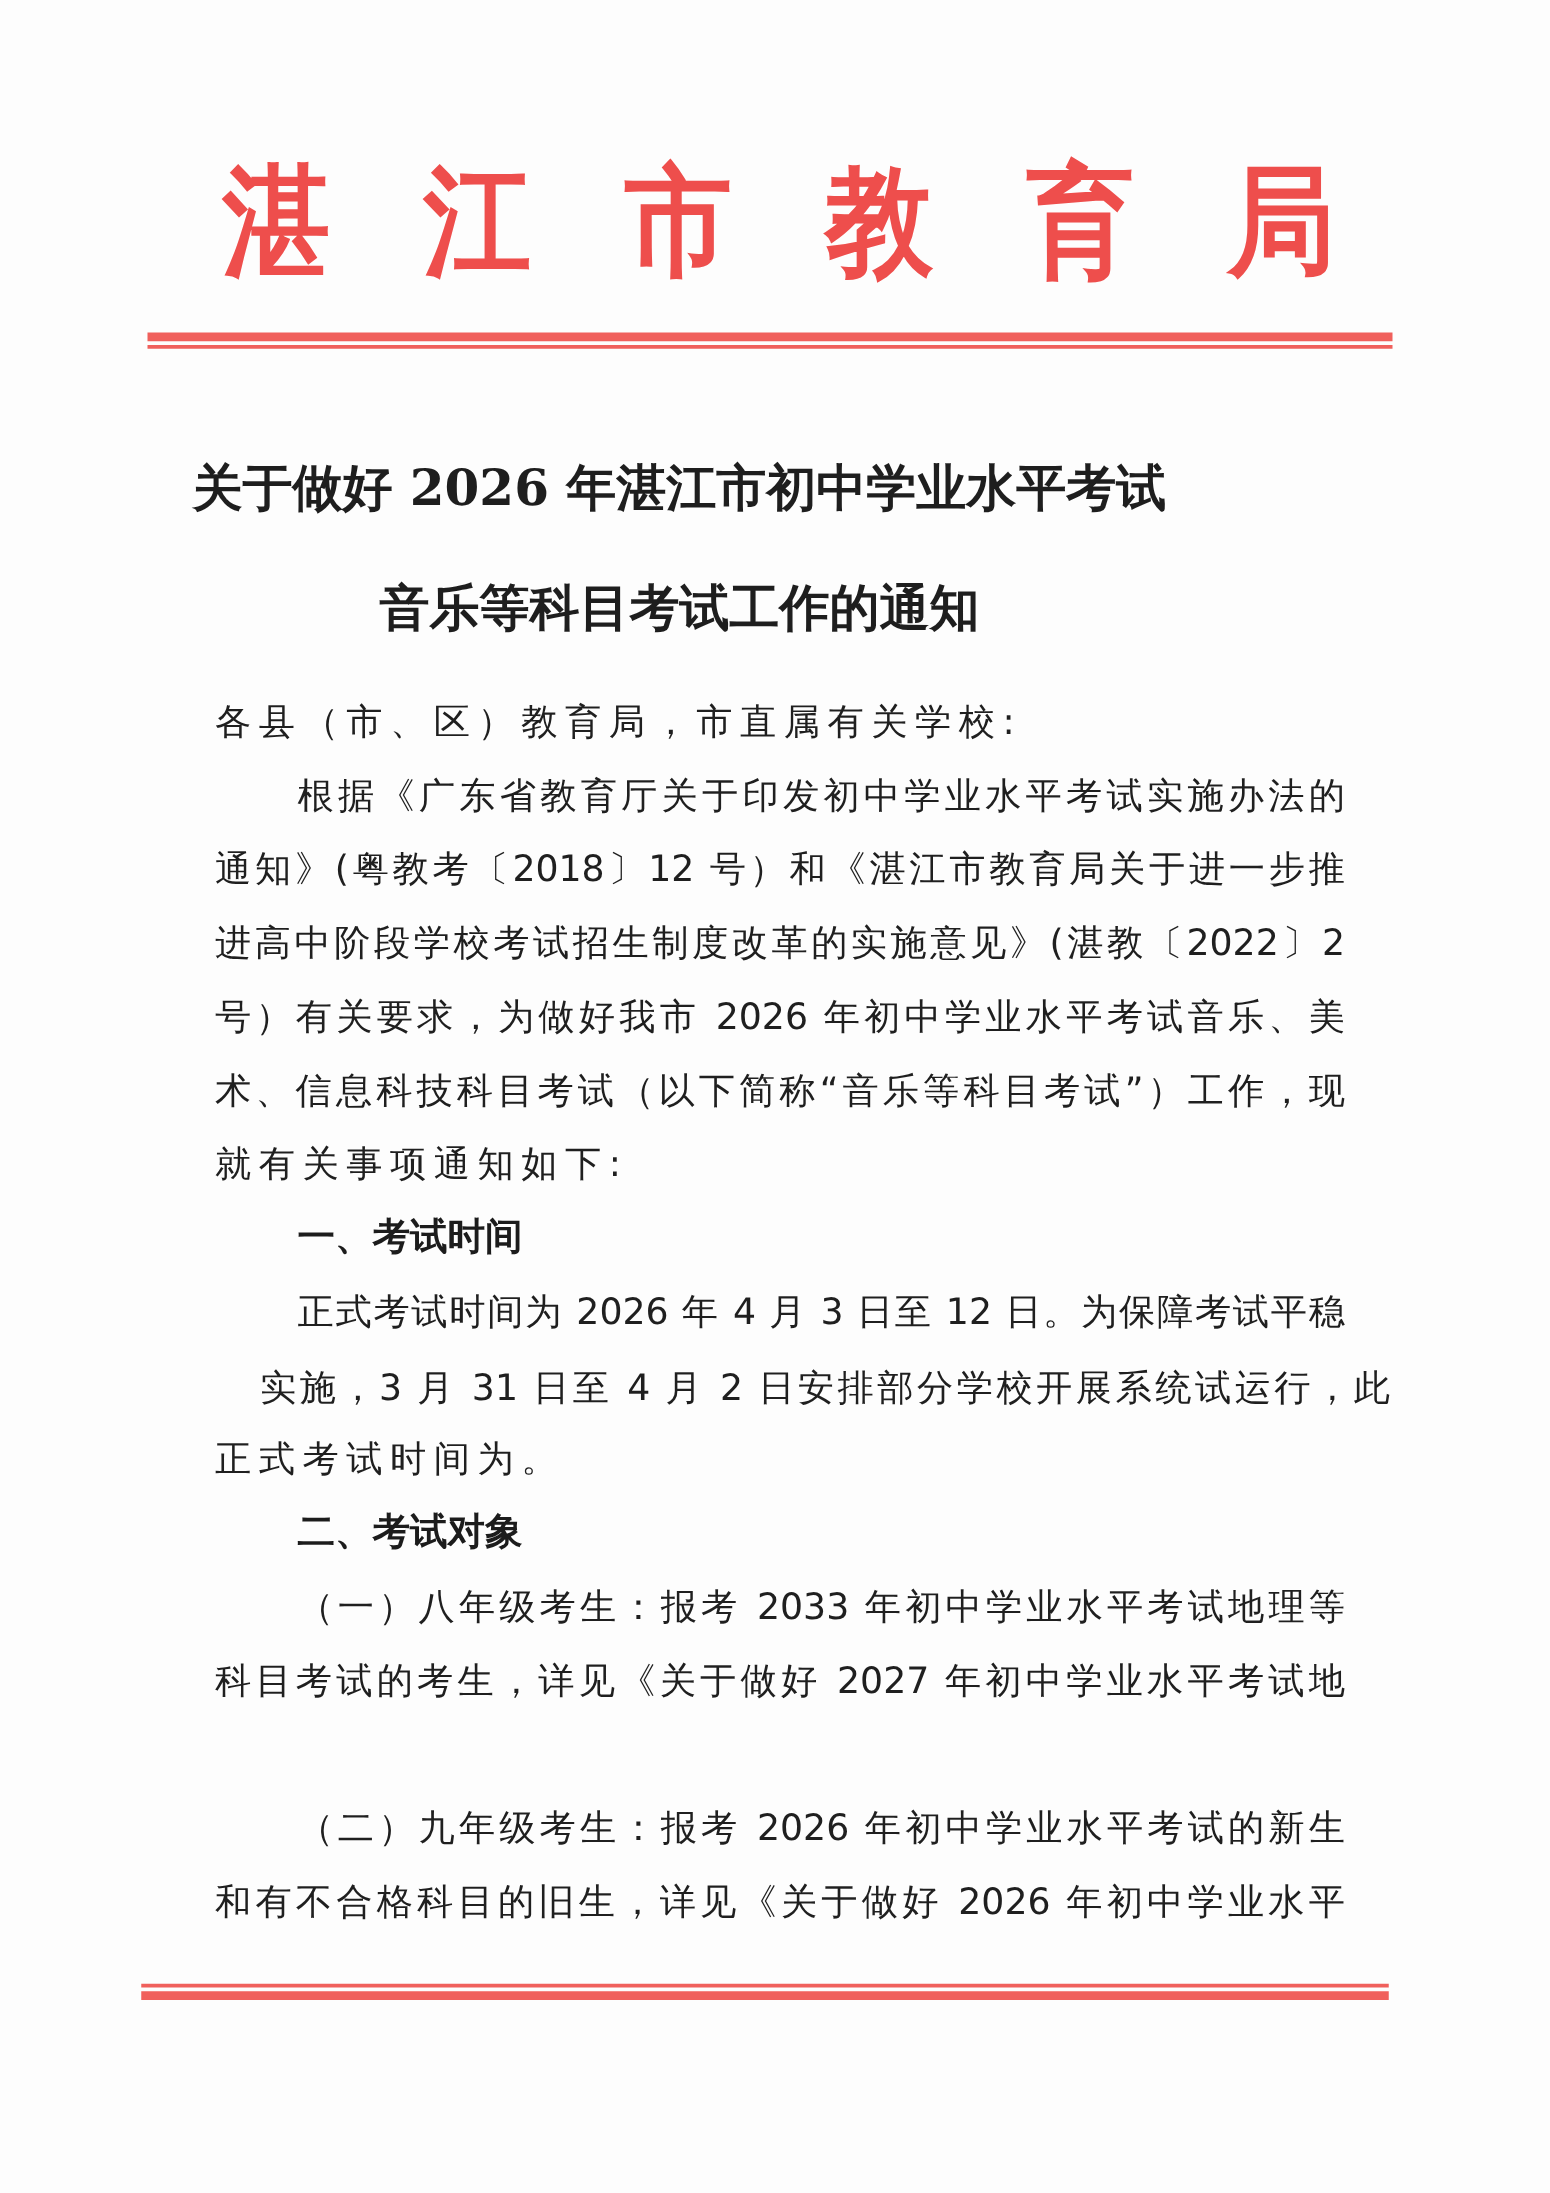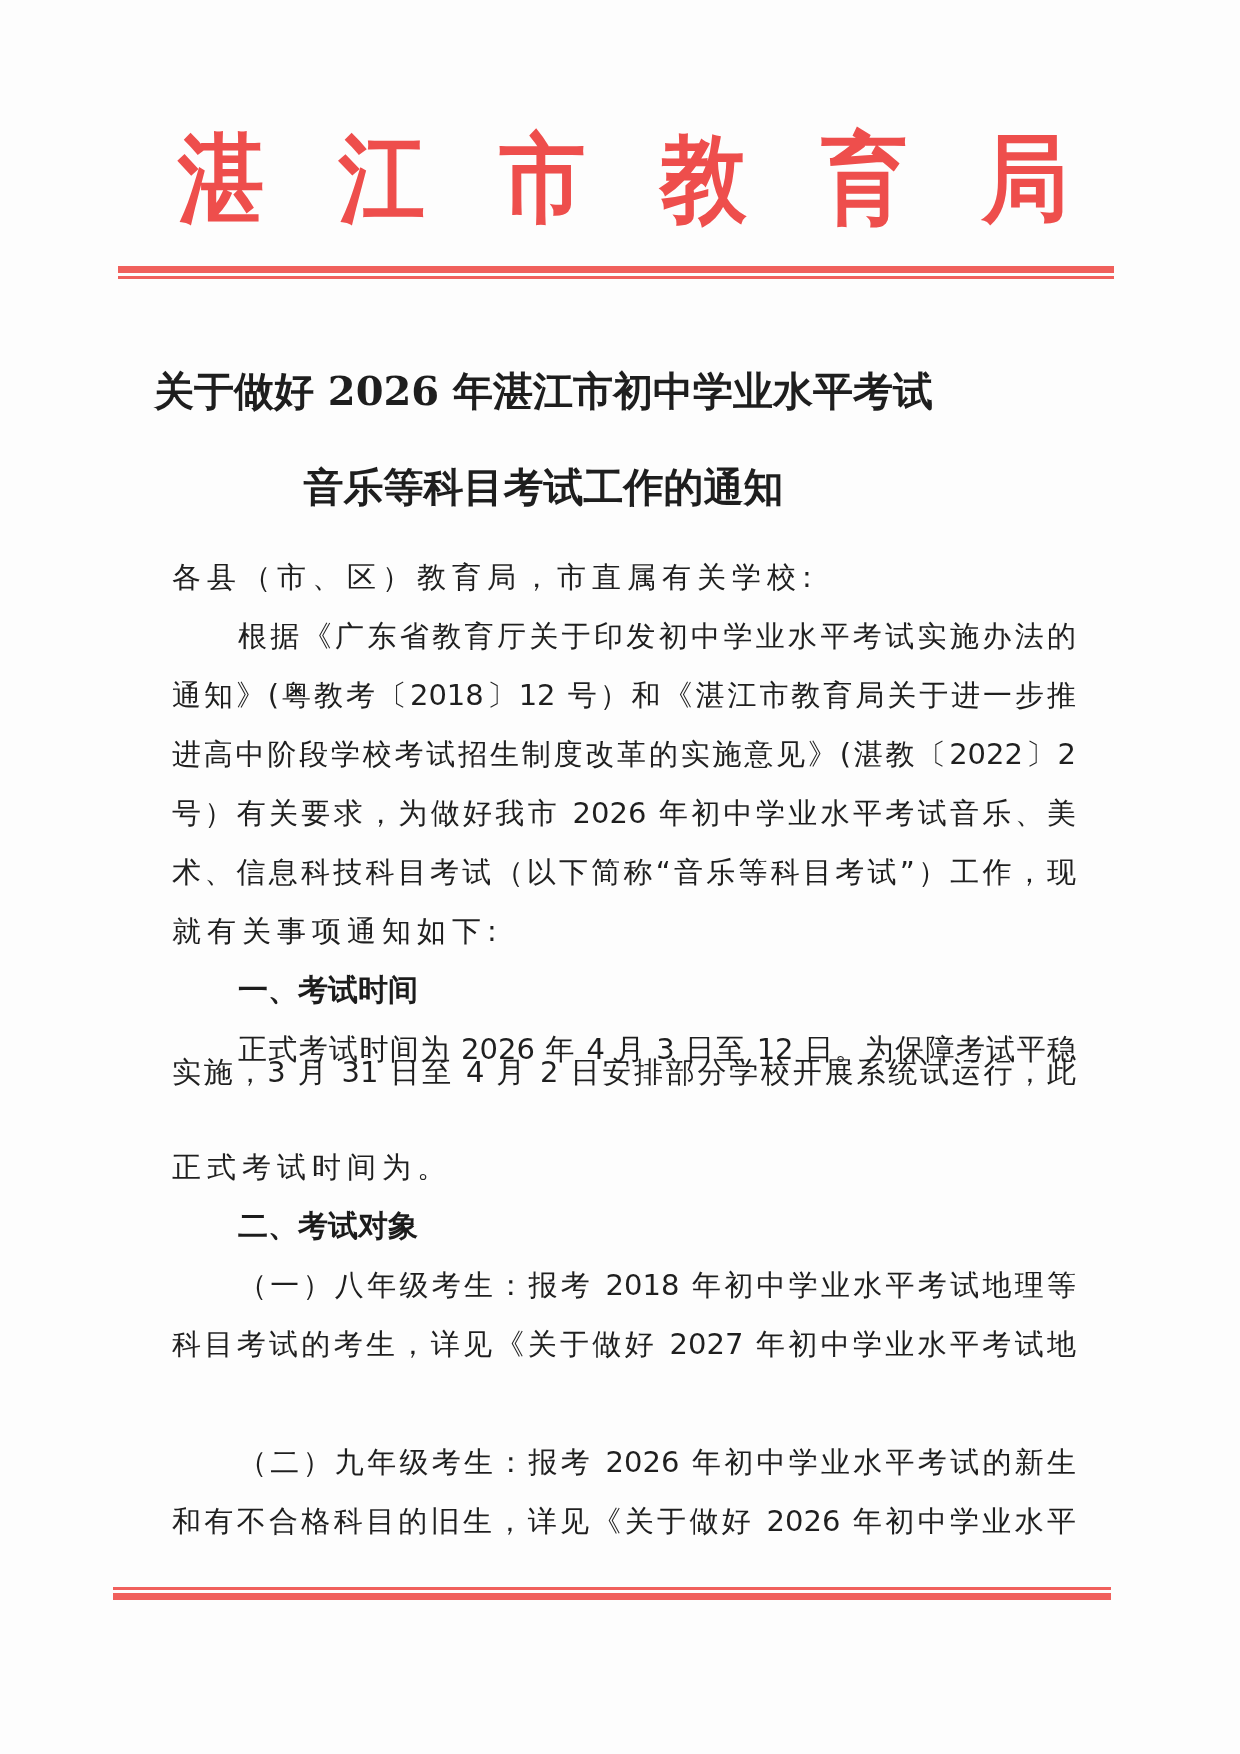--- a/index.html
+++ b/index.html
@@ -114,25 +114,25 @@
 
   <div class="line indent" style="top:616px;">根据《广东省教育厅关于印发初中学业水平考试实施办法的</div>
   <div class="line" style="top:675px;">通知》(粤教考〔2018〕12 号）和《湛江市教育局关于进一步推</div>
   <div class="line" style="top:734px;">进高中阶段学校考试招生制度改革的实施意见》(湛教〔2022〕2</div>
   <div class="line" style="top:793px;">号）有关要求，为做好我市 2026 年初中学业水平考试音乐、美</div>
   <div class="line" style="top:852px;">术、信息科技科目考试（以下简称“音乐等科目考试”）工作，现</div>
   <div class="line short" style="top:911px;">就有关事项通知如下:</div>
 
   <div class="heading" style="top:970px;">一、考试时间</div>
   <div class="line indent" style="top:1029px;">正式考试时间为 2026 年 4 月 3 日至 12 日。为保障考试平稳</div>
-  <div class="line" style="top:1052px;">实施，3 月 31 日至 4 月 2 日安排部分学校开展系统试运行，此</div>
+  <div class="line" style="top:1090px;margin-left:36px;">实施，3 月 31 日至 4 月 2 日安排部分学校开展系统试运行，此</div>
   <div class="line short" style="top:1147px;">正式考试时间为。</div>
 
   <div class="heading" style="top:1206px;">二、考试对象</div>
-  <div class="line indent" style="top:1265px;">（一）八年级考生：报考 2018 年初中学业水平考试地理等</div>
+  <div class="line indent" style="top:1265px;">（一）八年级考生：报考 2033 年初中学业水平考试地理等</div>
   <div class="line" style="top:1324px;">科目考试的考生，详见《关于做好 2027 年初中学业水平考试地</div>
   <div class="line indent" style="top:1442px;">（二）九年级考生：报考 2026 年初中学业水平考试的新生</div>
   <div class="line" style="top:1501px;">和有不合格科目的旧生，详见《关于做好 2026 年初中学业水平</div>
 
   <div class="rule" style="left:113px; top:1587px; width:998px; height:3px;"></div>
   <div class="rule" style="left:113px; top:1593px; width:998px; height:7px;"></div>
 
 </div>
 
 </body></html>

